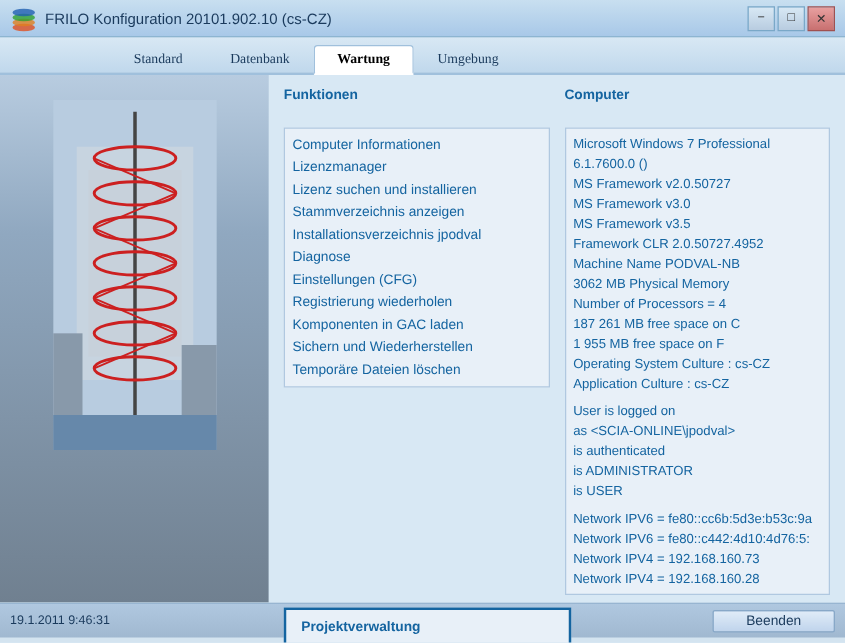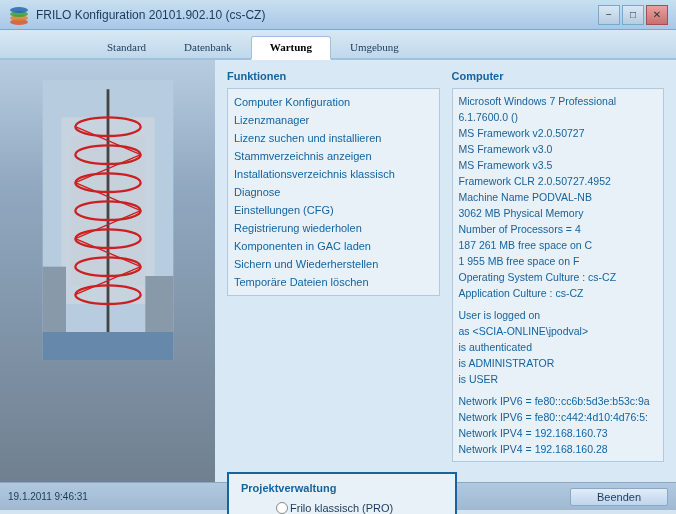--- a/index.html
+++ b/index.html
@@ -117,21 +117,21 @@
       display: flex;
       gap: 12px;
     }
     .section {
       flex: 1;
     }
     .section-title {
       color: #1464a0;
       font-weight: bold;
       font-size: 11px;
-      margin-bottom: 6px;
+      margin-bottom: 20px;
     }
     .section-list {
       background: #e8f0f8;
       border: 1px solid #b0c8e0;
       padding: 4px 6px;
       min-height: 200px;
     }
     .section-item {
       color: #1464a0;
       font-size: 11px;
@@ -279,25 +279,25 @@
       </svg>
     </div>
   </div>
 
   <div class="right-panel">
     <div class="sections-row">
 
       <div class="section">
         <div class="section-title">Funktionen</div>
         <div class="section-list">
-          <div class="section-item">Computer Konfiguration</div>
+          <div class="section-item">Computer Informationen</div>
           <div class="section-item">Lizenzmanager</div>
           <div class="section-item">Lizenz suchen und installieren</div>
           <div class="section-item">Stammverzeichnis anzeigen</div>
-          <div class="section-item">Installationsverzeichnis klassisch</div>
+          <div class="section-item">Installationsverzeichnis jpodval</div>
           <div class="section-item">Diagnose</div>
           <div class="section-item">Einstellungen (CFG)</div>
           <div class="section-item">Registrierung wiederholen</div>
           <div class="section-item">Komponenten in GAC laden</div>
           <div class="section-item">Sichern und Wiederherstellen</div>
           <div class="section-item">Temporäre Dateien löschen</div>
         </div>
       </div>
 
       <div class="section">

